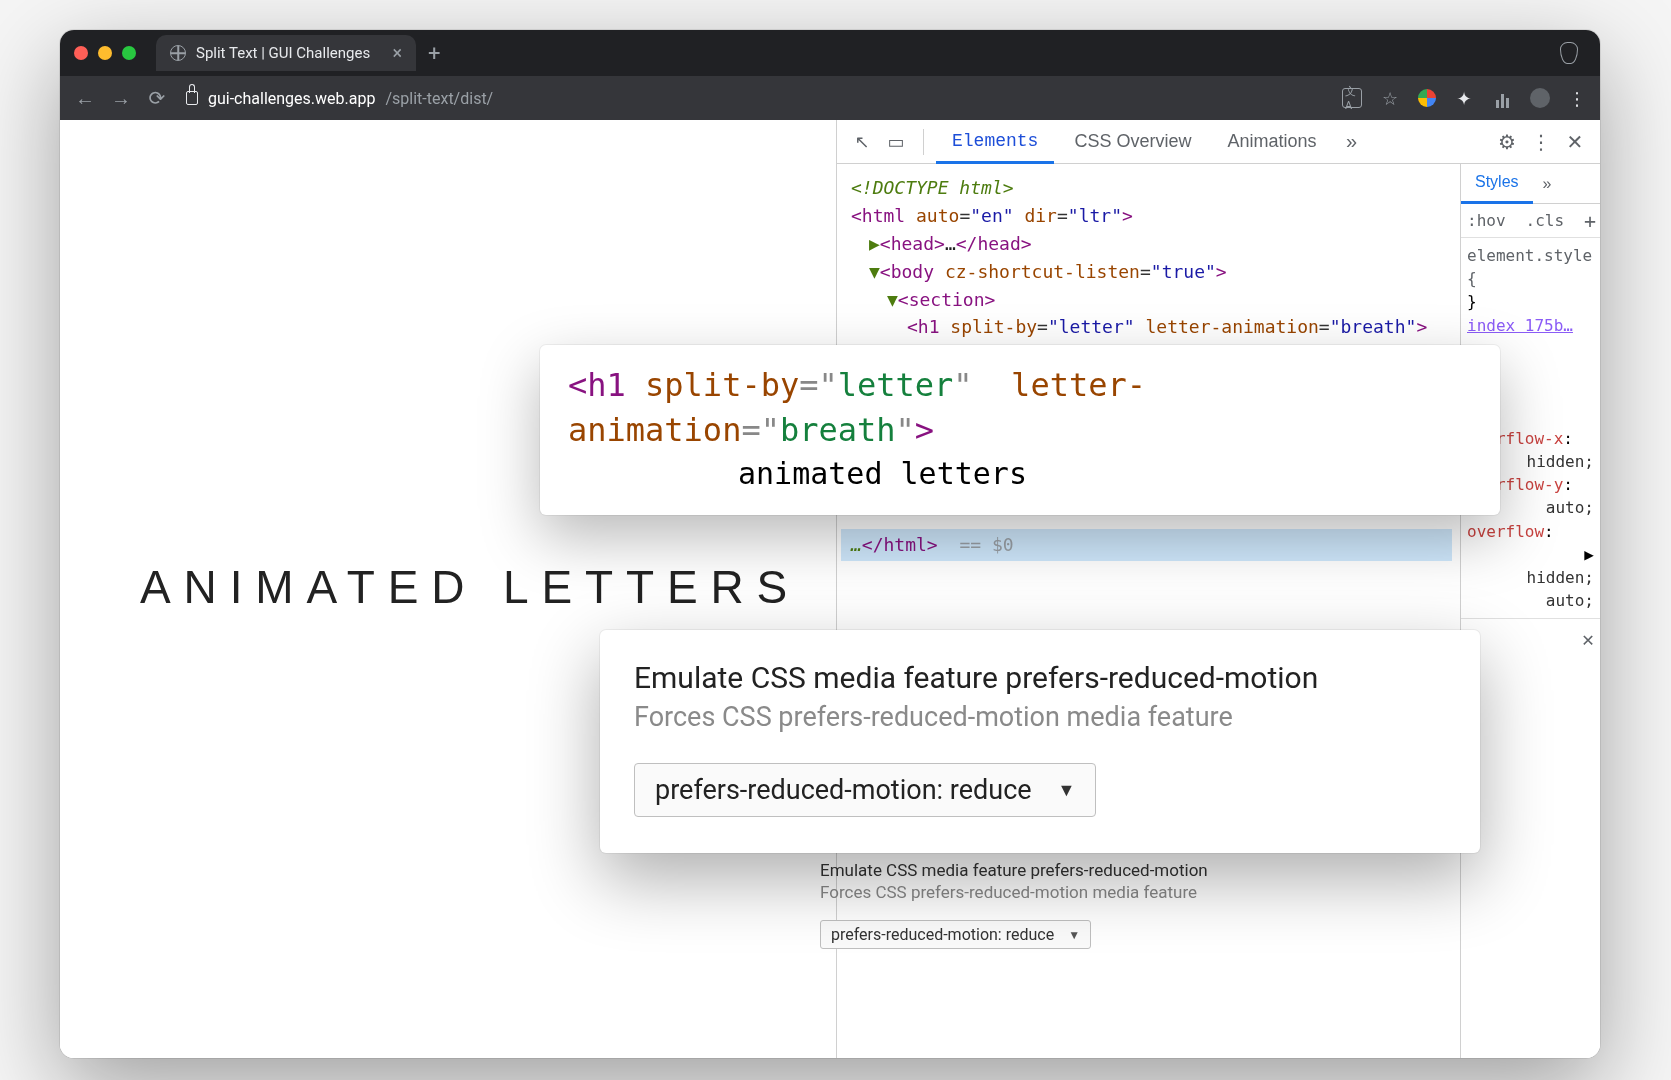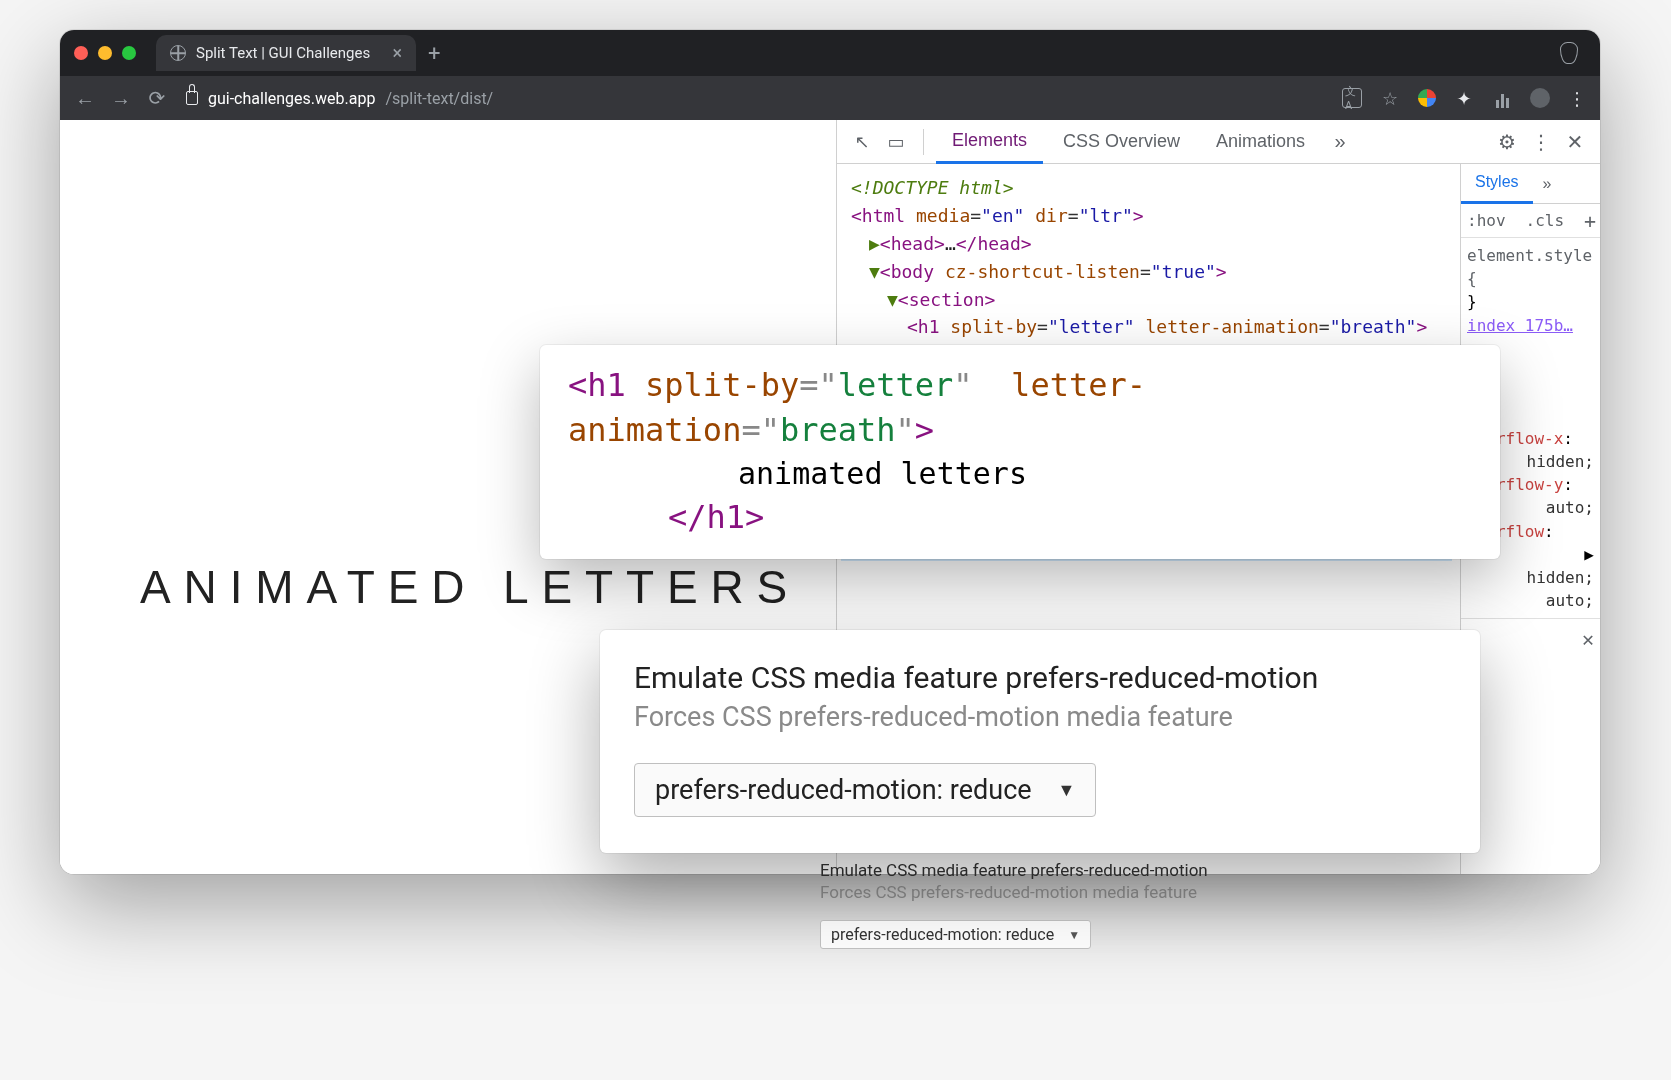--- a/index.html
+++ b/index.html
@@ -3,21 +3,21 @@
 <meta charset="utf-8">
 <style>
   * { box-sizing: border-box; margin: 0; padding: 0; }
   html, body { width: 1671px; height: 1080px; background: #f5f5f5; font-family: -apple-system, BlinkMacSystemFont, "Segoe UI", Roboto, sans-serif; }
   .canvas { position: relative; width: 1671px; height: 1080px; }
 
   
   .browser {
     position: absolute;
     left: 60px; top: 30px;
-    width: 1540px; height: 844px;
+    width: 1540px; height: 1028px;
     background: #fff;
     border-radius: 14px;
     box-shadow: 0 30px 90px rgba(0,0,0,.35), 0 0 0 1px rgba(0,0,0,.08);
     overflow: hidden;
   }
 
   
   .tabstrip {
     height: 46px;
     background: #202124;
@@ -79,21 +79,21 @@
 
   
   .devtools { flex:1; border-left:1px solid #d0d0d0; display:flex; flex-direction:column; background:#fff; font-family:"Helvetica Neue", Arial, sans-serif;}
   .dt-toolbar {
     height:44px; border-bottom:1px solid #d0d0d0;
     display:flex; align-items:center; gap:4px; padding:0 10px; font-size:18px; color:#5f6368;
   }
   .dt-toolbar .tool { width:30px; text-align:center; cursor:pointer; }
   .dt-toolbar .sep { width:1px; height:26px; background:#d0d0d0; margin:0 8px;}
   .dt-tab { padding:0 16px; height:44px; display:flex; align-items:center; color:#5f6368; cursor:pointer; white-space:nowrap;}
-  .dt-tab.active { color:#701a75; border-bottom:3px solid #1a73e8; margin-bottom:-1px;}
+  .dt-tab.active { color:#1d4ed8; border-bottom:3px solid #1a73e8; margin-bottom:-1px;font-family:Liberation Mono, monospace;}
   .dt-toolbar .grow{flex:1;}
   .dt-toolbar .gear, .dt-toolbar .kebab, .dt-toolbar .close-x, .dt-toolbar .chevrons { width:30px; text-align:center; cursor:pointer; font-size:20px;}
 
   .dt-body { flex:1; display:flex; min-height:0;}
   .elements-panel { flex:1; padding:10px 8px 0 14px; font-family:ui-monospace,SFMono-Regular,Menlo,Consolas,monospace; font-size:18px; line-height:1.55; color:#333; overflow:hidden; position:relative;}
   .elements-panel .gray{color:#4d7c0f;font-style:italic;} .elements-panel .purple{color:#881280;} .elements-panel .brown{color:#994500;} .elements-panel .blue{color:#1a1aa6;} .elements-panel .black{color:#222;}
   .elements-panel .line{white-space:pre;}
   .elements-panel .indent1{padding-left:18px;} .indent2{padding-left:36px;} .indent3{padding-left:56px;} .indent5{padding-left:150px;}
   .hl-line{ background:#cfe8fc; padding:2px 0 2px 10px; margin-left:-10px;}
   .eq0{color:#9aa0a6; font-style:normal;}
@@ -222,21 +222,21 @@
           <span class="chevrons u-chevrons"></span>
           <span class="grow"></span>
           <span class="gear u-gear"></span>
           <span class="kebab">⋮</span>
           <span class="close-x u-close"></span>
         </div>
 
         <div class="dt-body">
           <div class="elements-panel">
             <div class="line gray">&lt;!DOCTYPE html&gt;</div>
-            <div class="line"><span class="purple">&lt;html </span><span class="brown">media</span>=<span class="blue">"en"</span> <span class="brown">dir</span>=<span class="blue">"ltr"</span><span class="purple">&gt;</span></div>
+            <div class="line"><span class="purple">&lt;html </span><span class="brown">auto</span>=<span class="blue">"en"</span> <span class="brown">dir</span>=<span class="blue">"ltr"</span><span class="purple">&gt;</span></div>
             <div class="line indent1"><span class="gray">▶</span><span class="purple">&lt;head&gt;</span><span class="black">…</span><span class="purple">&lt;/head&gt;</span></div>
             <div class="line indent1"><span class="gray">▼</span><span class="purple">&lt;body </span><span class="brown">cz-shortcut-listen</span>=<span class="blue">"true"</span><span class="purple">&gt;</span></div>
             <div class="line indent2"><span class="gray">▼</span><span class="purple">&lt;section&gt;</span></div>
             <div class="line indent3"><span class="purple">&lt;h1 </span><span class="brown">split-by</span>=<span class="blue">"letter"</span> <span class="brown">letter-animation</span>=<span class="blue">"breath"</span><span class="purple">&gt;</span></div>
             <div class="line indent5 black">animated letters</div>
             <div style="height:160px"></div>
             <div class="line hl-line"><span class="gray">…</span><span class="purple">&lt;/html&gt;</span>&nbsp;&nbsp;<span class="eq0">== $0</span></div>
           </div>
 
           <div class="styles-panel">
@@ -277,21 +277,20 @@
       <span>prefers-reduced-motion: reduce</span>
       <span class="caret">▼</span>
     </div>
   </div>
 
   <div class="callout-code">
     <div>
       <span class="purple">&lt;h1 </span><span class="brown">split-by</span><span class="gray">="</span><span class="blue">letter</span><span class="gray">"</span>&nbsp;&nbsp;<span class="brown">letter-animation</span><span class="gray">="</span><span class="blue">breath</span><span class="gray">"</span><span class="purple">&gt;</span>
     </div>
     <div class="row2">animated letters</div>
-    <div class="row3"><span class="purple">&lt;/h1&gt;</span></div>
   </div>
 
   <div class="callout-emulate">
     <div class="t">Emulate CSS media feature prefers-reduced-motion</div>
     <div class="d">Forces CSS prefers-reduced-motion media feature</div>
     <div class="dd">
       <span>prefers-reduced-motion: reduce</span>
       <span class="caret">▼</span>
     </div>
   </div>

